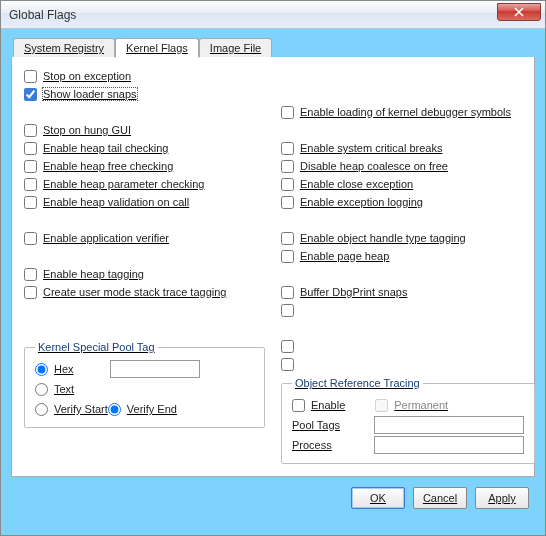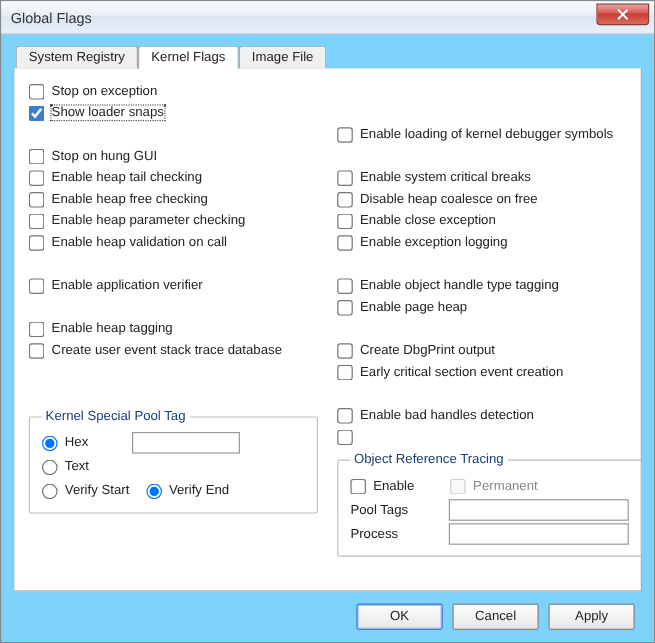--- a/index.html
+++ b/index.html
@@ -45,23 +45,24 @@
     color: #fff;
     display: flex;
     align-items: center;
     justify-content: center;
     font-size: 10px;
     cursor: pointer;
   }
   .close-btn svg { width:10px; height:10px; }
   .client {
     flex: 1;
-    padding: 8px 10px 10px 10px;
+    padding: 8px 10px 26px 10px;
     display: flex;
     flex-direction: column;
+    text-decoration: underline;
   }
   .tabs {
     display: flex;
     border-bottom: 1px solid #aaa;
     position: relative;
     top: 1px;
     margin: 0 0 0 2px;
   }
   .tab {
     padding: 3px 10px 3px 10px;
@@ -141,21 +142,21 @@
     flex:1; height:18px; border:1px solid #999; padding:1px 3px; font-size:11px; min-width:0;
   }
   .ort-row .disabled { color:#888; }
   .button-row {
     display:flex;
     justify-content:flex-end;
     gap:8px;
     padding: 10px 6px 0 0;
   }
   .btn {
-    width: 72px;
+    width: 54px;
     height: 22px;
     border: 1px solid #888;
     background: linear-gradient(to bottom,#fdfdfd,#e7e7e7);
     border-radius: 2px;
     font-size: 11px;
     cursor: pointer;
     color:#222;
     display:flex; align-items:center; justify-content:center;
   }
   .btn.default { border:1px solid #3a7bd5; box-shadow: 0 0 0 1px #a9c8ef inset; }
@@ -225,41 +226,41 @@
           </div>
 
           <div class="spacer"></div>
 
           <div class="chk">
             <input type="checkbox" id="c9" style="">
             <label for="c9">Enable heap tagging</label>
           </div>
           <div class="chk">
             <input type="checkbox" id="c10" style="">
-            <label for="c10">Create user event stack trace database</label>
+            <label for="c10">Create user mode stack trace tagging</label>
           </div>
 
           <div class="spacer"></div>
           <div class="spacer"></div>
 
 
           <fieldset class="groupbox">
             <legend>Kernel Special Pool Tag</legend>
             <div class="hexline">
               <div class="radio-row">
                 <input type="radio" name="kspt_mode" id="r1" checked="" style="">
                 <label for="r1">Hex</label>
               </div>
               <input type="text" style="margin-left: 30px;" value="">
             </div>
             <div class="radio-row">
               <input type="radio" name="kspt_mode" id="r2" style="">
               <label for="r2">Text</label>
             </div>
-            <div style="display:flex; gap:14px;">
+            <div style="display:flex; ">
               <div class="radio-row">
                 <input type="radio" name="kspt_verify" id="r3" style="">
                 <label for="r3">Verify Start</label>
               </div>
               <div class="radio-row">
                 <input type="radio" name="kspt_verify" id="r4" checked="" style="">
                 <label for="r4">Verify End</label>
               </div>
             </div>
           </fieldset>
@@ -302,32 +303,30 @@
           </div>
           <div class="chk">
             <input type="checkbox" id="d7" style="">
             <label for="d7">Enable page heap</label>
           </div>
 
           <div class="spacer"></div>
 
           <div class="chk">
             <input type="checkbox" id="d8" style="">
-            <label for="d8">Create DbgPrint output</label>
+            <label for="d8">Buffer DbgPrint snaps</label>
           </div>
           <div class="chk">
             <input type="checkbox" id="d9" style="">
-            <label for="d9">Early critical section event creation</label>
           </div>
 
           <div class="spacer"></div>
 
           <div class="chk">
             <input type="checkbox" id="d10" style="">
-            <label for="d10">Enable bad handles detection</label>
           </div>
           <div class="chk">
             <input type="checkbox" id="d11" style="">
           </div>
 
           <fieldset class="groupbox">
             <legend>Object Reference Tracing</legend>
             <div class="ort-row">
               <div class="chk">
                 <input type="checkbox" id="oe" style="">

